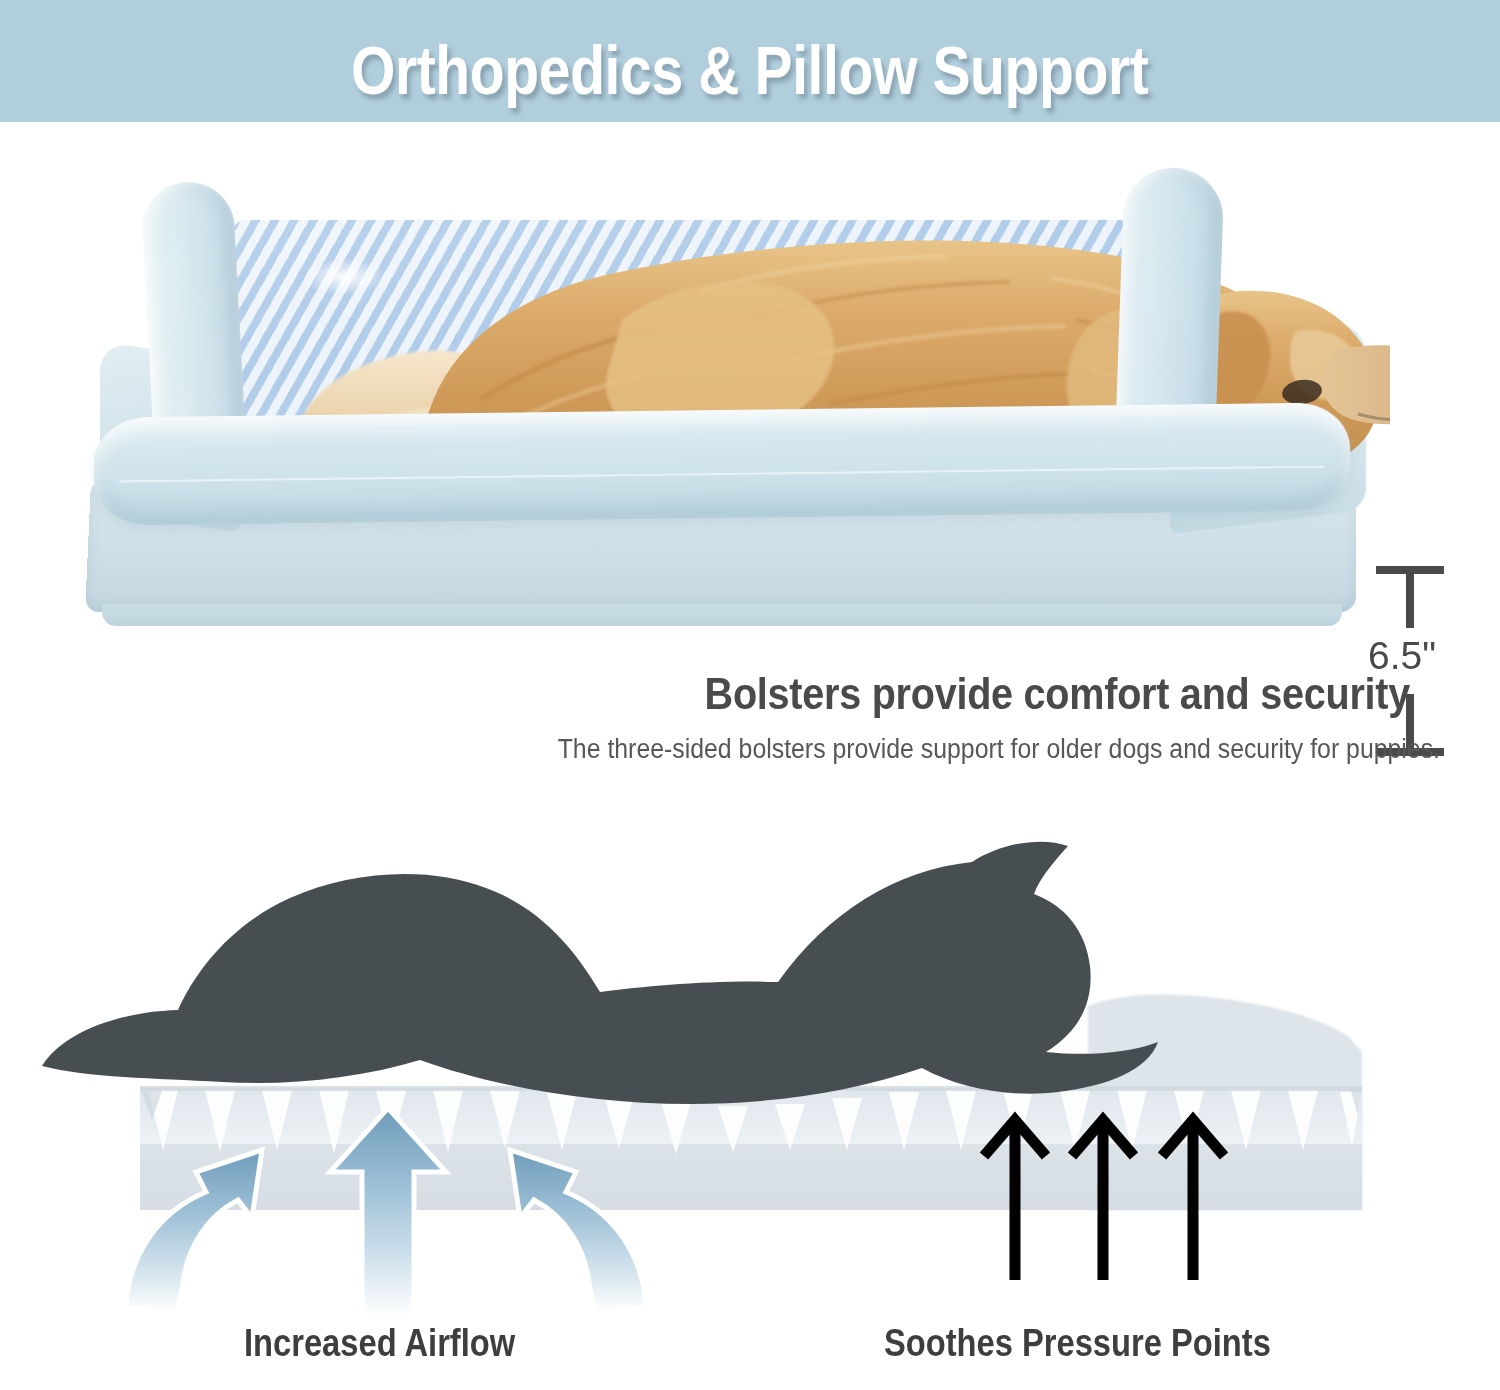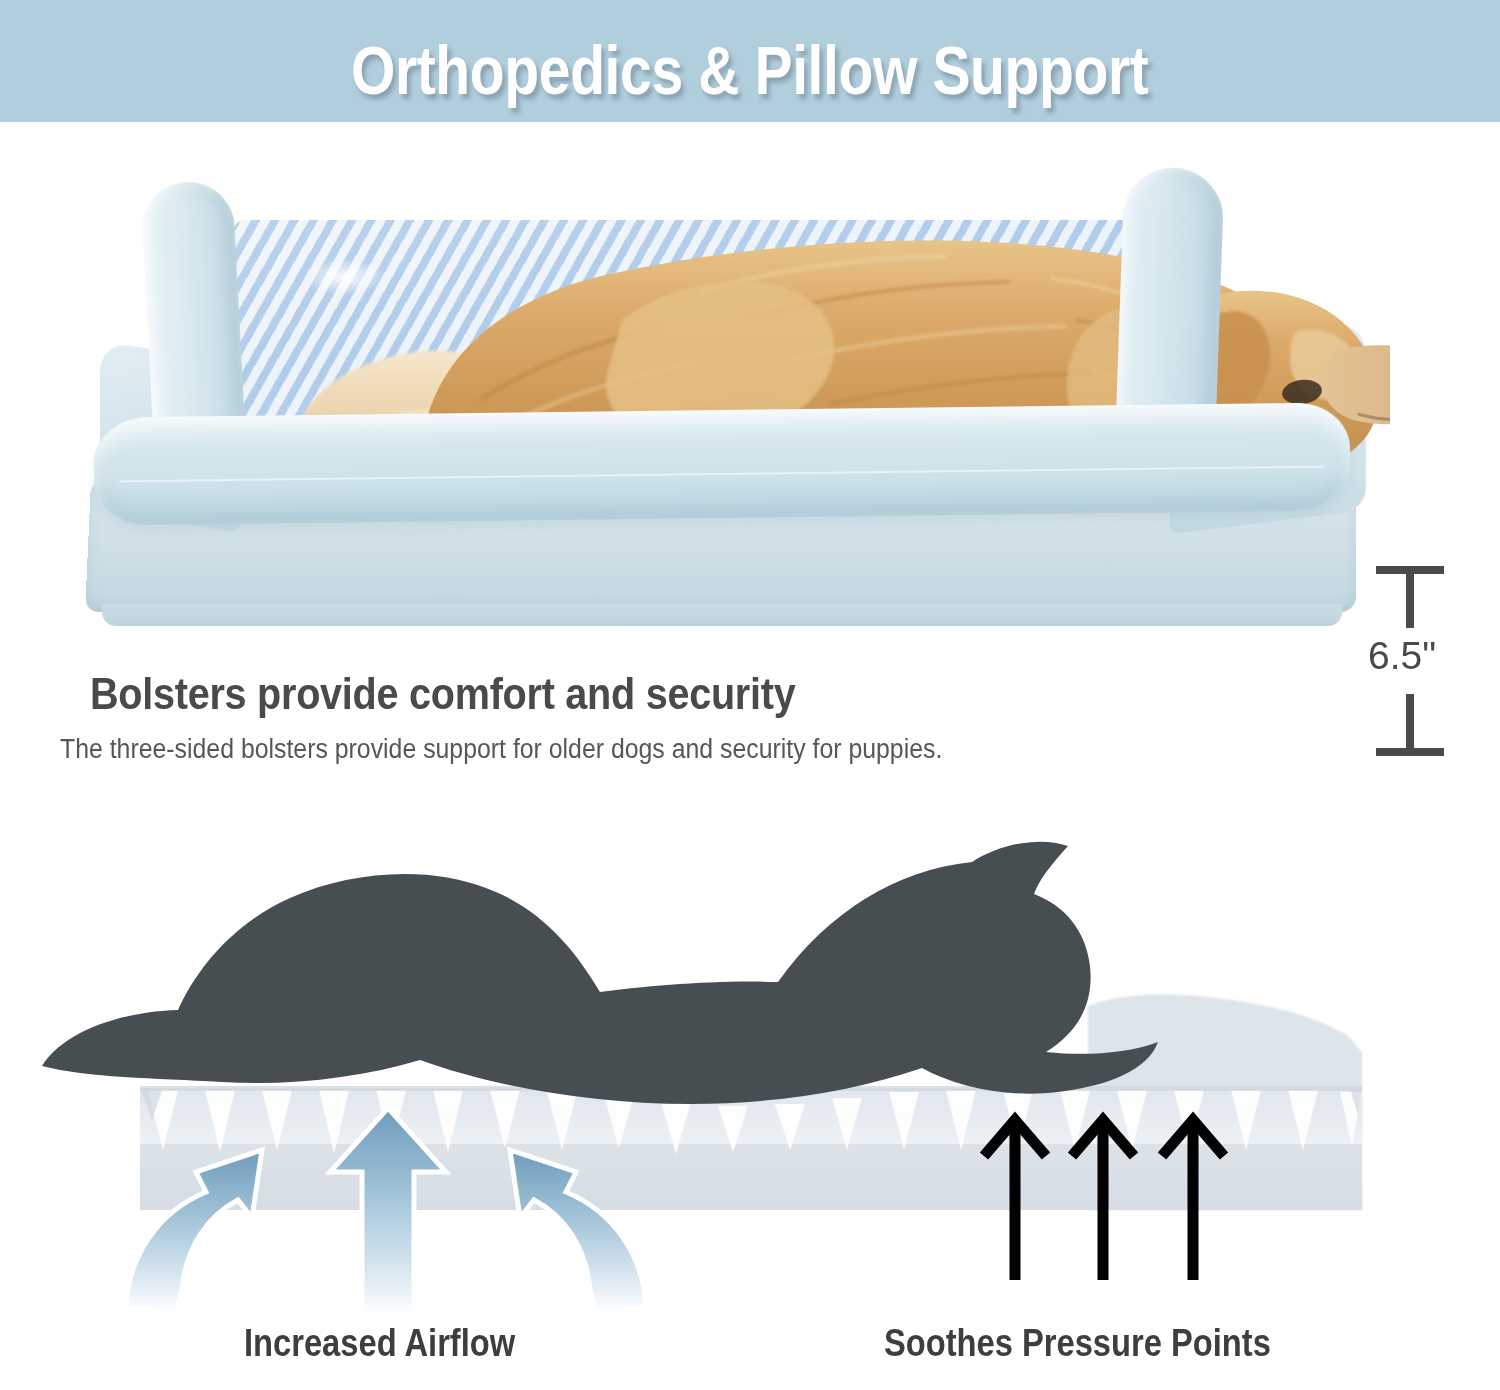--- a/index.html
+++ b/index.html
@@ -115,21 +115,21 @@
       linear-gradient(170deg,#cfe0f2 0%,#bcd4ee 40%,#d9e6f4 100%);
     transform:skewX(-2deg);
     filter:blur(.4px);
   }
 
   
   .dog-photo{ position:absolute; left:150px; top:48px; width:1160px; height:300px; }
 
   
   .caption-block{
-    position:absolute; left:0; top:668px; width:1500px; text-align:left;
+    position:absolute; left:0; top:668px; width:1500px; text-align:right;
   }
   .caption-title{
     font-size:45px; font-weight:bold; color:#4a4a4a;
     transform:scaleX(0.88); transform-origin:center; letter-spacing:-0.3px;
   }
   .caption-sub{
     margin-top:14px; font-size:27px; color:#575757; font-weight:normal;
     transform:scaleX(0.92); transform-origin:center;
   }
 

